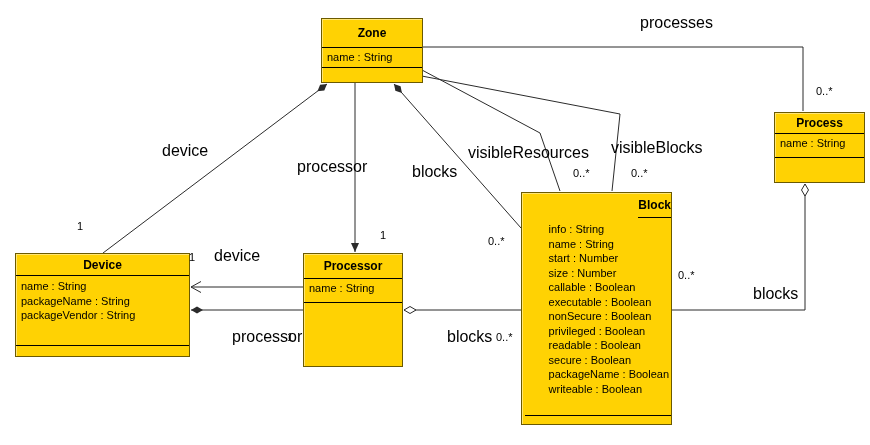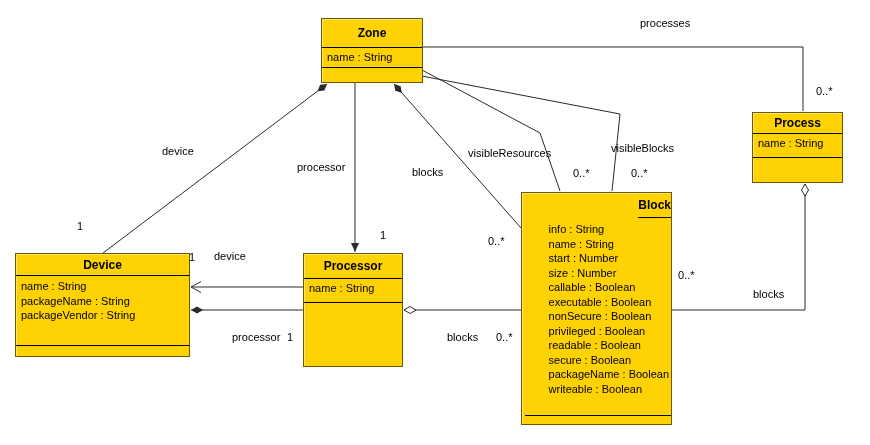--- a/index.html
+++ b/index.html
@@ -15,21 +15,21 @@
   }
   .uml-title{
     border-bottom:1px solid #000;font-weight:bold;font-size:12px;
     display:flex;align-items:center;justify-content:center;flex:0 0 auto;
   }
   .uml-attrs{
     border-bottom:1px solid #000;padding:2px 2px 0 5px;
     font-size:11px;line-height:14.5px;flex:0 0 auto;overflow:hidden;white-space:nowrap;
   }
   .uml-footer{flex:1 1 auto;}
-  .edge-label{position:absolute;font-size:11px;line-height:12px;white-space:nowrap;}
+  .edge-label{position:absolute;font-size:16px;line-height:12px;white-space:nowrap;}
   .mult{position:absolute;font-size:11px;line-height:12px;white-space:nowrap;}
 </style>
 </head>
 <body>
 
 <div id="canvas">
 
   <svg id="wires" width="870" height="445" viewBox="0 0 870 445">
     <defs>
       <marker id="dF" markerUnits="userSpaceOnUse" markerWidth="14" markerHeight="9" refX="13" refY="4.5" orient="auto">
@@ -103,21 +103,21 @@
       <div>nonSecure : Boolean</div>
       <div>privileged : Boolean</div>
       <div>readable : Boolean</div>
       <div>secure : Boolean</div>
       <div>packageName : Boolean</div>
       <div>writeable : Boolean</div>
     </div>
     <div class="uml-footer"></div>
   </div>
 
-  <div class="uml-class" style="left:752px;top:112px;width:91px;height:71px;">
+  <div class="uml-class" style="left:774px;top:112px;width:91px;height:71px;">
     <div class="uml-title" style="height:20px;">Process</div>
     <div class="uml-attrs" style="height:21px;">
       <div>name : String</div>
     </div>
     <div class="uml-footer"></div>
   </div>
 
   <span class="edge-label" style="left:640px;top:17px;">processes</span>
   <span class="edge-label" style="left:162px;top:145px;">device</span>
   <span class="edge-label" style="left:297px;top:161px;">processor</span>

